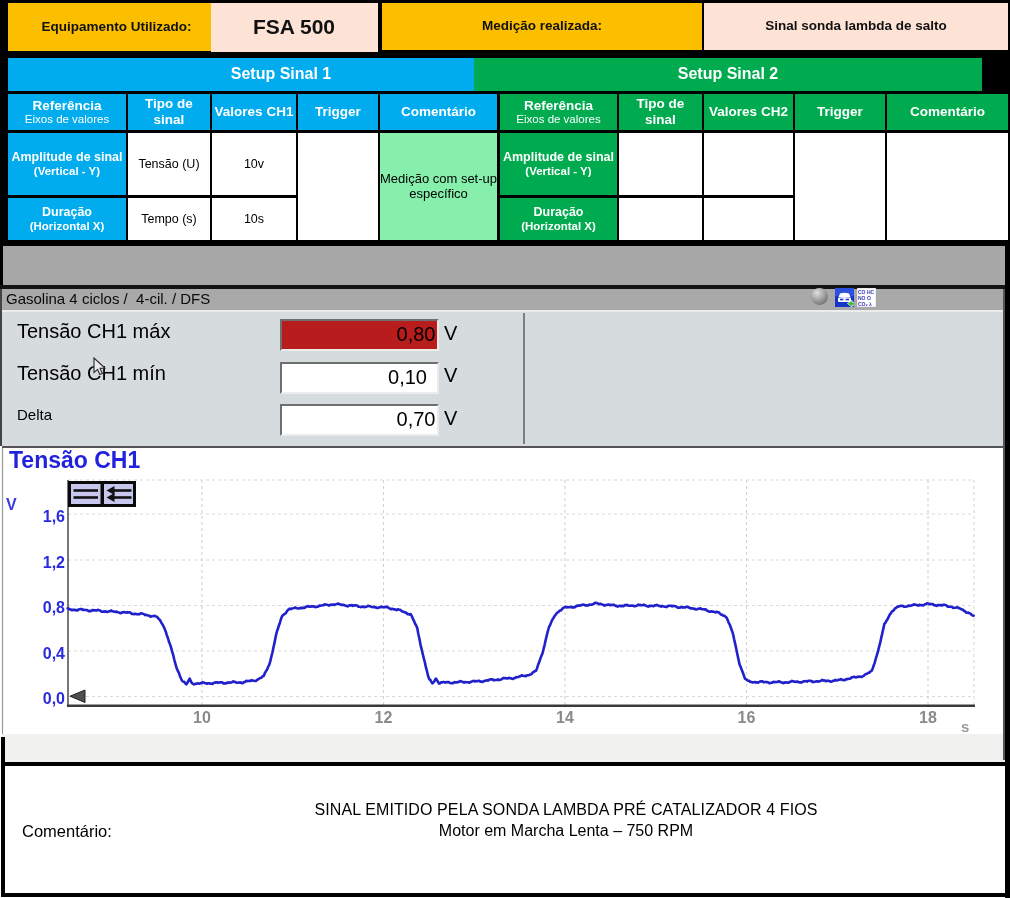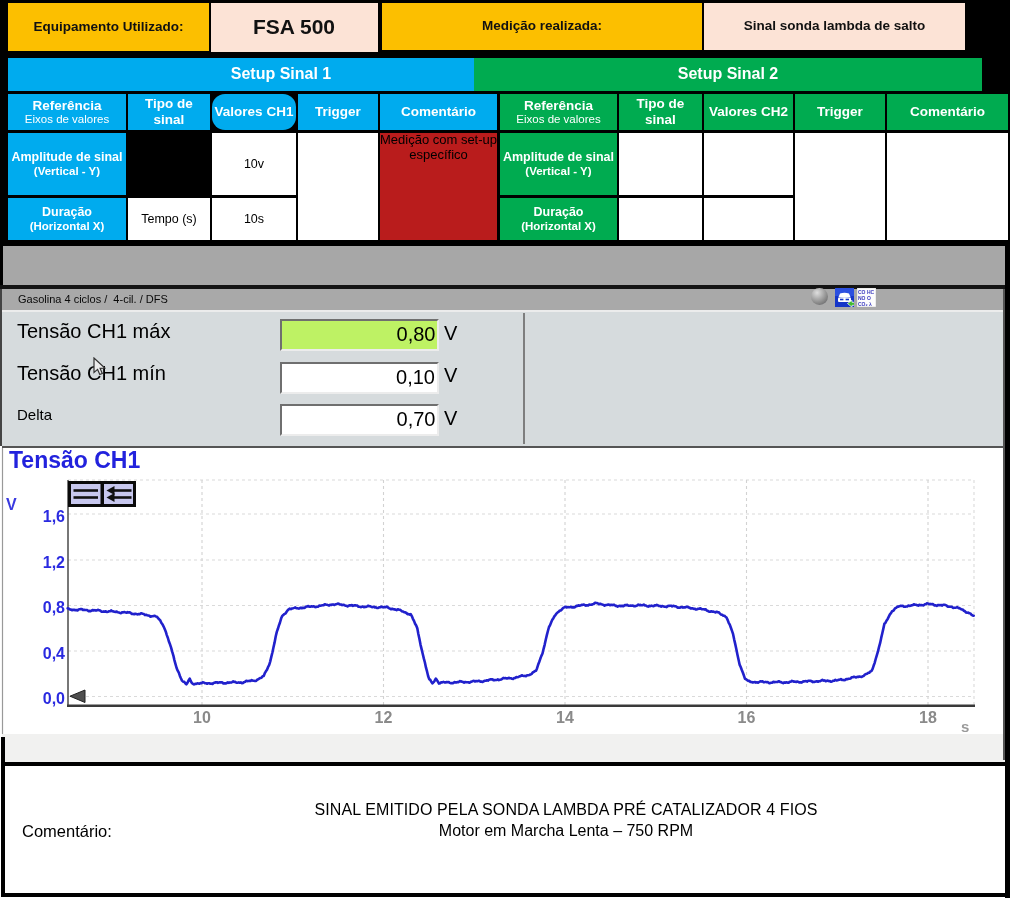--- a/index.html
+++ b/index.html
@@ -1,56 +1,57 @@
 <!DOCTYPE html>
 <html><head><meta charset="utf-8"><style>
 html,body{margin:0;padding:0;background:#fff}
 #page{position:relative;width:1010px;height:898px;overflow:hidden;font-family:"Liberation Sans", sans-serif;background:#fff}
 .abs{position:absolute}
 </style></head><body>
 <div id="page">
 <div class="abs" style="left:0;top:0;width:1010px;height:246px;background:#000"></div>
-<div style="position:absolute;left:8px;top:3px;width:201px;height:48px;background:#fcbf00;color:#111;font-size:13.5px;font-weight:bold;display:flex;flex-direction:column;align-items:center;justify-content:center;text-align:center;line-height:1.15;">Equipamento Utilizado:</div>
+<div style="position:absolute;left:8px;top:3px;width:201px;height:48px;background:#fcbf00;color:#111;font-size:13.5px;font-weight:bold;display:flex;flex-direction:column;align-items:center;justify-content:center;text-align:center;line-height:1.15;padding-left:8px;">Equipamento Utilizado:</div>
 <div style="position:absolute;left:210.5px;top:3px;width:167px;height:49px;background:#fce3d6;color:#111;font-size:21px;font-weight:bold;display:flex;flex-direction:column;align-items:center;justify-content:center;text-align:center;line-height:1.15;">FSA 500</div>
 <div style="position:absolute;left:382px;top:3px;width:320px;height:46.5px;background:#fcbf00;color:#111;font-size:13.5px;font-weight:bold;display:flex;flex-direction:column;align-items:center;justify-content:center;text-align:center;line-height:1.15;">Medição realizada:</div>
-<div style="position:absolute;left:704px;top:3px;width:261px;height:46.5px;background:#fce3d6;color:#111;font-size:13.5px;font-weight:bold;display:flex;flex-direction:column;align-items:center;justify-content:center;text-align:center;line-height:1.15;">Sinal sonda lambda de salto</div>
+<div style="position:absolute;left:704px;top:3px;width:304px;height:46.5px;background:#fce3d6;color:#111;font-size:13.5px;font-weight:bold;display:flex;flex-direction:column;align-items:center;justify-content:center;text-align:center;line-height:1.15;">Sinal sonda lambda de salto</div>
 <div style="position:absolute;left:8px;top:58px;width:546px;height:33px;background:#00abee;color:#fff;font-size:16px;font-weight:bold;display:flex;flex-direction:column;align-items:center;justify-content:center;text-align:center;line-height:1.15;">Setup Sinal 1</div>
 <div style="position:absolute;left:8px;top:94px;width:118px;height:36px;background:#00abee;color:#fff;font-size:13.5px;font-weight:bold;display:flex;flex-direction:column;align-items:center;justify-content:center;text-align:center;line-height:1.15;">Referência<span style="font-size:11.5px;font-weight:normal">Eixos de valores</span></div>
 <div style="position:absolute;left:128px;top:94px;width:82px;height:36px;background:#00abee;color:#fff;font-size:13.5px;font-weight:bold;display:flex;flex-direction:column;align-items:center;justify-content:center;text-align:center;line-height:1.15;">Tipo de<br>sinal</div>
-<div style="position:absolute;left:212px;top:94px;width:84px;height:36px;background:#00abee;color:#fff;font-size:13.5px;font-weight:bold;display:flex;flex-direction:column;align-items:center;justify-content:center;text-align:center;line-height:1.15;border-radius:13px;">Valores CH1</div>
+<div style="position:absolute;left:212px;top:94px;width:84px;height:36px;background:#00abee;color:#fff;font-size:13.5px;font-weight:bold;display:flex;flex-direction:column;align-items:center;justify-content:center;text-align:center;line-height:1.15;">Valores CH1</div>
 <div style="position:absolute;left:298px;top:94px;width:80px;height:36px;background:#00abee;color:#fff;font-size:13.5px;font-weight:bold;display:flex;flex-direction:column;align-items:center;justify-content:center;text-align:center;line-height:1.15;">Trigger</div>
 <div style="position:absolute;left:380px;top:94px;width:117px;height:36px;background:#00abee;color:#fff;font-size:13.5px;font-weight:bold;display:flex;flex-direction:column;align-items:center;justify-content:center;text-align:center;line-height:1.15;">Comentário</div>
 <div style="position:absolute;left:8px;top:133px;width:118px;height:62px;background:#00abee;color:#fff;font-size:12.5px;font-weight:bold;display:flex;flex-direction:column;align-items:center;justify-content:center;text-align:center;line-height:1.15;">Amplitude de sinal<br><span style="font-size:11.5px">(Vertical - Y)</span></div>
+<div style="position:absolute;left:128px;top:133px;width:82px;height:62px;background:#fff;color:#000;font-size:12.5px;font-weight:normal;display:flex;flex-direction:column;align-items:center;justify-content:center;text-align:center;line-height:1.15;">Tensão (U)</div>
 <div style="position:absolute;left:212px;top:133px;width:84px;height:62px;background:#fff;color:#000;font-size:12.5px;font-weight:normal;display:flex;flex-direction:column;align-items:center;justify-content:center;text-align:center;line-height:1.15;">10v</div>
 <div style="position:absolute;left:8px;top:198px;width:118px;height:42px;background:#00abee;color:#fff;font-size:12.5px;font-weight:bold;display:flex;flex-direction:column;align-items:center;justify-content:center;text-align:center;line-height:1.15;">Duração<br><span style="font-size:11.5px">(Horizontal X)</span></div>
 <div style="position:absolute;left:128px;top:198px;width:82px;height:42px;background:#fff;color:#000;font-size:12.5px;font-weight:normal;display:flex;flex-direction:column;align-items:center;justify-content:center;text-align:center;line-height:1.15;">Tempo (s)</div>
 <div style="position:absolute;left:212px;top:198px;width:84px;height:42px;background:#fff;color:#000;font-size:12.5px;font-weight:normal;display:flex;flex-direction:column;align-items:center;justify-content:center;text-align:center;line-height:1.15;">10s</div>
 <div style="position:absolute;left:298px;top:133px;width:80px;height:107px;background:#fff;color:#000;font-size:12.5px;font-weight:normal;display:flex;flex-direction:column;align-items:center;justify-content:center;text-align:center;line-height:1.15;"></div>
-<div style="position:absolute;left:380px;top:133px;width:117px;height:107px;background:#b91c1c;color:#000;font-size:13px;font-weight:normal;display:flex;flex-direction:column;align-items:center;justify-content:flex-start;text-align:center;line-height:1.15;">
+<div style="position:absolute;left:380px;top:133px;width:117px;height:107px;background:#86efac;color:#000;font-size:13px;font-weight:normal;display:flex;flex-direction:column;align-items:center;justify-content:center;text-align:center;line-height:1.15;">
       <span style="white-space:nowrap">Medição com set-up</span>
       <span>específico</span>
     </div>
 <div style="position:absolute;left:474px;top:58px;width:508px;height:33px;background:#00ab50;color:#fff;font-size:16px;font-weight:bold;display:flex;flex-direction:column;align-items:center;justify-content:center;text-align:center;line-height:1.15;">Setup Sinal 2</div>
 <div style="position:absolute;left:500px;top:94px;width:117px;height:36px;background:#00ab50;color:#fff;font-size:13.5px;font-weight:bold;display:flex;flex-direction:column;align-items:center;justify-content:center;text-align:center;line-height:1.15;">Referência<span style="font-size:11.5px;font-weight:normal">Eixos de valores</span></div>
 <div style="position:absolute;left:619px;top:94px;width:83px;height:36px;background:#00ab50;color:#fff;font-size:13.5px;font-weight:bold;display:flex;flex-direction:column;align-items:center;justify-content:center;text-align:center;line-height:1.15;">Tipo de<br>sinal</div>
 <div style="position:absolute;left:704px;top:94px;width:89px;height:36px;background:#00ab50;color:#fff;font-size:13.5px;font-weight:bold;display:flex;flex-direction:column;align-items:center;justify-content:center;text-align:center;line-height:1.15;">Valores CH2</div>
 <div style="position:absolute;left:795px;top:94px;width:90px;height:36px;background:#00ab50;color:#fff;font-size:13.5px;font-weight:bold;display:flex;flex-direction:column;align-items:center;justify-content:center;text-align:center;line-height:1.15;">Trigger</div>
 <div style="position:absolute;left:887px;top:94px;width:121px;height:36px;background:#00ab50;color:#fff;font-size:13.5px;font-weight:bold;display:flex;flex-direction:column;align-items:center;justify-content:center;text-align:center;line-height:1.15;">Comentário</div>
 <div style="position:absolute;left:500px;top:133px;width:117px;height:62px;background:#00ab50;color:#fff;font-size:12.5px;font-weight:bold;display:flex;flex-direction:column;align-items:center;justify-content:center;text-align:center;line-height:1.15;">Amplitude de sinal<br><span style="font-size:11.5px">(Vertical - Y)</span></div>
 <div style="position:absolute;left:619px;top:133px;width:83px;height:62px;background:#fff;color:#fff;font-size:12.5px;font-weight:bold;display:flex;flex-direction:column;align-items:center;justify-content:center;text-align:center;line-height:1.15;"></div>
 <div style="position:absolute;left:704px;top:133px;width:89px;height:62px;background:#fff;color:#fff;font-size:12.5px;font-weight:bold;display:flex;flex-direction:column;align-items:center;justify-content:center;text-align:center;line-height:1.15;"></div>
 <div style="position:absolute;left:500px;top:198px;width:117px;height:42px;background:#00ab50;color:#fff;font-size:12.5px;font-weight:bold;display:flex;flex-direction:column;align-items:center;justify-content:center;text-align:center;line-height:1.15;">Duração<br><span style="font-size:11.5px">(Horizontal X)</span></div>
 <div style="position:absolute;left:619px;top:198px;width:83px;height:42px;background:#fff;color:#fff;font-size:12.5px;font-weight:bold;display:flex;flex-direction:column;align-items:center;justify-content:center;text-align:center;line-height:1.15;"></div>
 <div style="position:absolute;left:704px;top:198px;width:89px;height:42px;background:#fff;color:#fff;font-size:12.5px;font-weight:bold;display:flex;flex-direction:column;align-items:center;justify-content:center;text-align:center;line-height:1.15;"></div>
 <div style="position:absolute;left:795px;top:133px;width:90px;height:107px;background:#fff;color:#fff;font-size:12.5px;font-weight:bold;display:flex;flex-direction:column;align-items:center;justify-content:center;text-align:center;line-height:1.15;"></div>
 <div style="position:absolute;left:887px;top:133px;width:121px;height:107px;background:#fff;color:#fff;font-size:12.5px;font-weight:bold;display:flex;flex-direction:column;align-items:center;justify-content:center;text-align:center;line-height:1.15;"></div>
 <div class="abs" style="left:0;top:246px;width:1010px;height:39px;background:#a7a7a7"></div>
 <div class="abs" style="left:0;top:246px;width:3px;height:39px;background:#000"></div>
 <div class="abs" style="left:0;top:285px;width:1010px;height:4px;background:#141414"></div>
-<div class="abs" style="left:2px;top:289px;width:1003px;height:21px;background:#a9a9a9;font-size:11px;color:#0a0a0a;line-height:20px;padding-left:16px;box-sizing:border-box">Gasolina 4 ciclos /&nbsp; 4-cil. / DFS</div>
+<div class="abs" style="left:2px;top:289px;width:1003px;height:21px;background:#a9a9a9;font-size:15px;color:#0a0a0a;line-height:20px;padding-left:4px;box-sizing:border-box">Gasolina 4 ciclos /&nbsp; 4-cil. / DFS</div>
 <div style="position:absolute;left:811px;top:288px;width:17px;height:17px;border-radius:50%;background:radial-gradient(circle at 36% 28%, #dedede 0%, #ababab 38%, #828282 68%, #54545e 98%)"></div>
 <svg style="position:absolute;left:835px;top:288px" width="19" height="19" viewBox="0 0 19 19">
 <rect width="19" height="19" fill="#1636c8"></rect>
 <rect x="0" y="0" width="19" height="8" fill="#2c50e0"></rect>
 <path d="M3.5 9 L5 5.5 Q9.5 4.2 14 5.5 L15.5 9 Q9.5 10.5 3.5 9 Z" fill="#fff"></path>
 <rect x="3" y="9.5" width="13" height="4.5" rx="1" fill="#fff"></rect>
 <rect x="5" y="10.7" width="3.4" height="1.6" fill="#1636c8"></rect>
 <rect x="10.6" y="10.7" width="3.4" height="1.6" fill="#1636c8"></rect>
 <path d="M12.5 15.5 L17 12.3 L17 14.3 L19.5 14.3 L19.5 17.3 L17 17.3 L17 19.2 Z" fill="#3fbb2e" stroke="#f2f2f2" stroke-width="0.8"></path>
 </svg>
@@ -58,23 +59,23 @@
 <rect width="19" height="19" fill="#fdfdfd" stroke="#bbb" stroke-width="0.5"></rect>
 <text x="1" y="5.6" font-size="5" font-weight="bold" fill="#3a3abf">CO HC</text>
 <text x="1" y="11.6" font-size="5" font-weight="bold" fill="#3a3abf">NO O</text>
 <text x="1" y="17.6" font-size="5" font-weight="bold" fill="#3a3abf">CO₂ λ</text>
 </svg>
 <div class="abs" style="left:2px;top:310px;width:1003px;height:136px;background:#d6dbdd;border-top:2px solid #ececec;box-sizing:border-box"></div>
 <div class="abs" style="left:523px;top:313px;width:2px;height:131px;background:#7e7e7e"></div>
 <div class="abs" style="left:17px;top:319.5px;font-size:20px;color:#000">Tensão CH1 máx</div>
 <div class="abs" style="left:17px;top:362px;font-size:20px;color:#000">Tensão CH1 mín</div>
 <div class="abs" style="left:17px;top:406px;font-size:15px;color:#000">Delta</div>
-<div class="abs" style="left:280px;top:319px;width:159px;height:32px;background:#bef264;border:2px solid;border-color:#6f6f6f #ececec #ececec #6f6f6f;box-sizing:border-box;font-size:20px;color:#000;text-align:right;padding-right:1.5px;line-height:27px">0,80</div>
+<div class="abs" style="left:280px;top:319px;width:159px;height:32px;background:#b91c1c;border:2px solid;border-color:#6f6f6f #ececec #ececec #6f6f6f;box-sizing:border-box;font-size:20px;color:#000;text-align:right;padding-right:1.5px;line-height:27px">0,80</div>
 <div class="abs" style="left:444px;top:321.5px;font-size:20px;color:#000">V</div>
-<div class="abs" style="left:280px;top:361.5px;width:159px;height:32px;background:#fff;border:2px solid;border-color:#6f6f6f #ececec #ececec #6f6f6f;box-sizing:border-box;font-size:20px;color:#000;text-align:right;padding-right:2px;line-height:27px">0,10</div>
+<div class="abs" style="left:280px;top:361.5px;width:159px;height:32px;background:#fff;border:2px solid;border-color:#6f6f6f #ececec #ececec #6f6f6f;box-sizing:border-box;font-size:20px;color:#000;text-align:right;padding-right:10px;line-height:27px">0,10</div>
 <div class="abs" style="left:444px;top:364.0px;font-size:20px;color:#000">V</div>
 <div class="abs" style="left:280px;top:404px;width:159px;height:32px;background:#fff;border:2px solid;border-color:#6f6f6f #ececec #ececec #6f6f6f;box-sizing:border-box;font-size:20px;color:#000;text-align:right;padding-right:1.5px;line-height:27px">0,70</div>
 <div class="abs" style="left:444px;top:406.5px;font-size:20px;color:#000">V</div>
 <svg style="position:absolute;left:93px;top:357px" width="13" height="20" viewBox="0 0 13 20">
 <path d="M1 1 L1 15.5 L4.6 12.4 L6.8 17.5 L9.3 16.4 L7.1 11.4 L11.8 11 Z" fill="#ececec" stroke="#333" stroke-width="1.2"></path>
 </svg>
 <div class="abs" style="left:2px;top:446px;width:1003px;height:2px;background:#555"></div>
 <svg style="position:absolute;left:0;top:448px" width="1010" height="290" viewBox="0 0 1010 290" font-family="Liberation Sans, sans-serif">
 <rect x="3" y="0" width="1001" height="286" fill="#ffffff"></rect>
       <line x1="2.5" y1="0" x2="2.5" y2="286" stroke="#999" stroke-width="1.2"></line>

